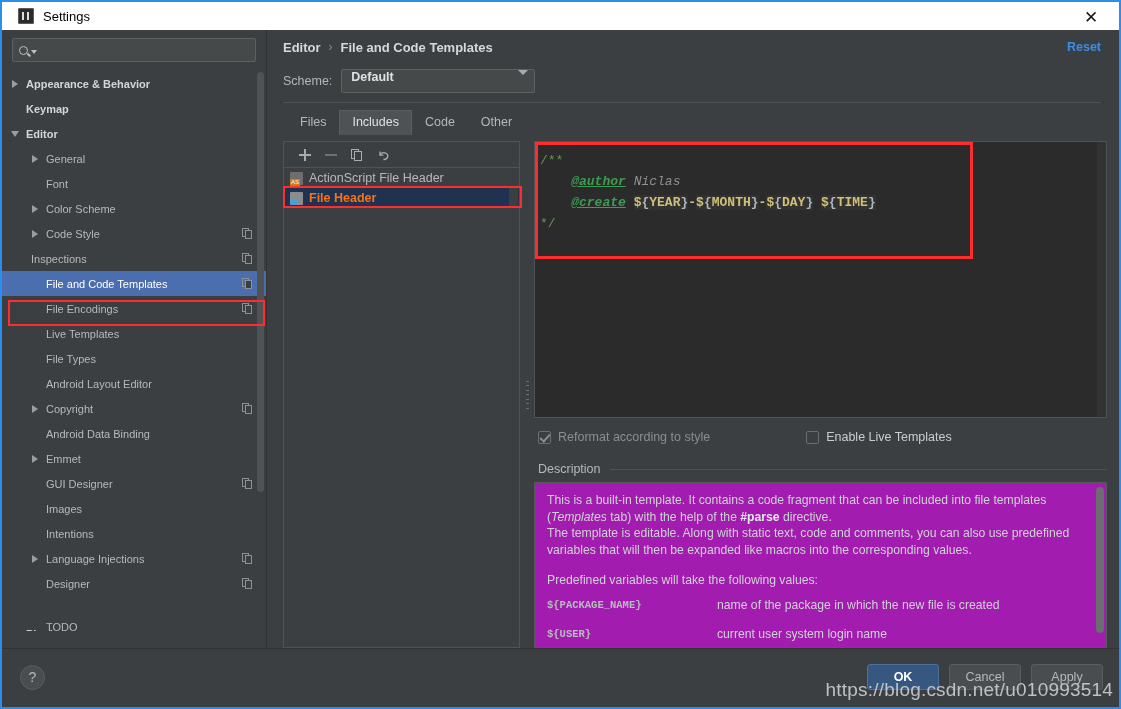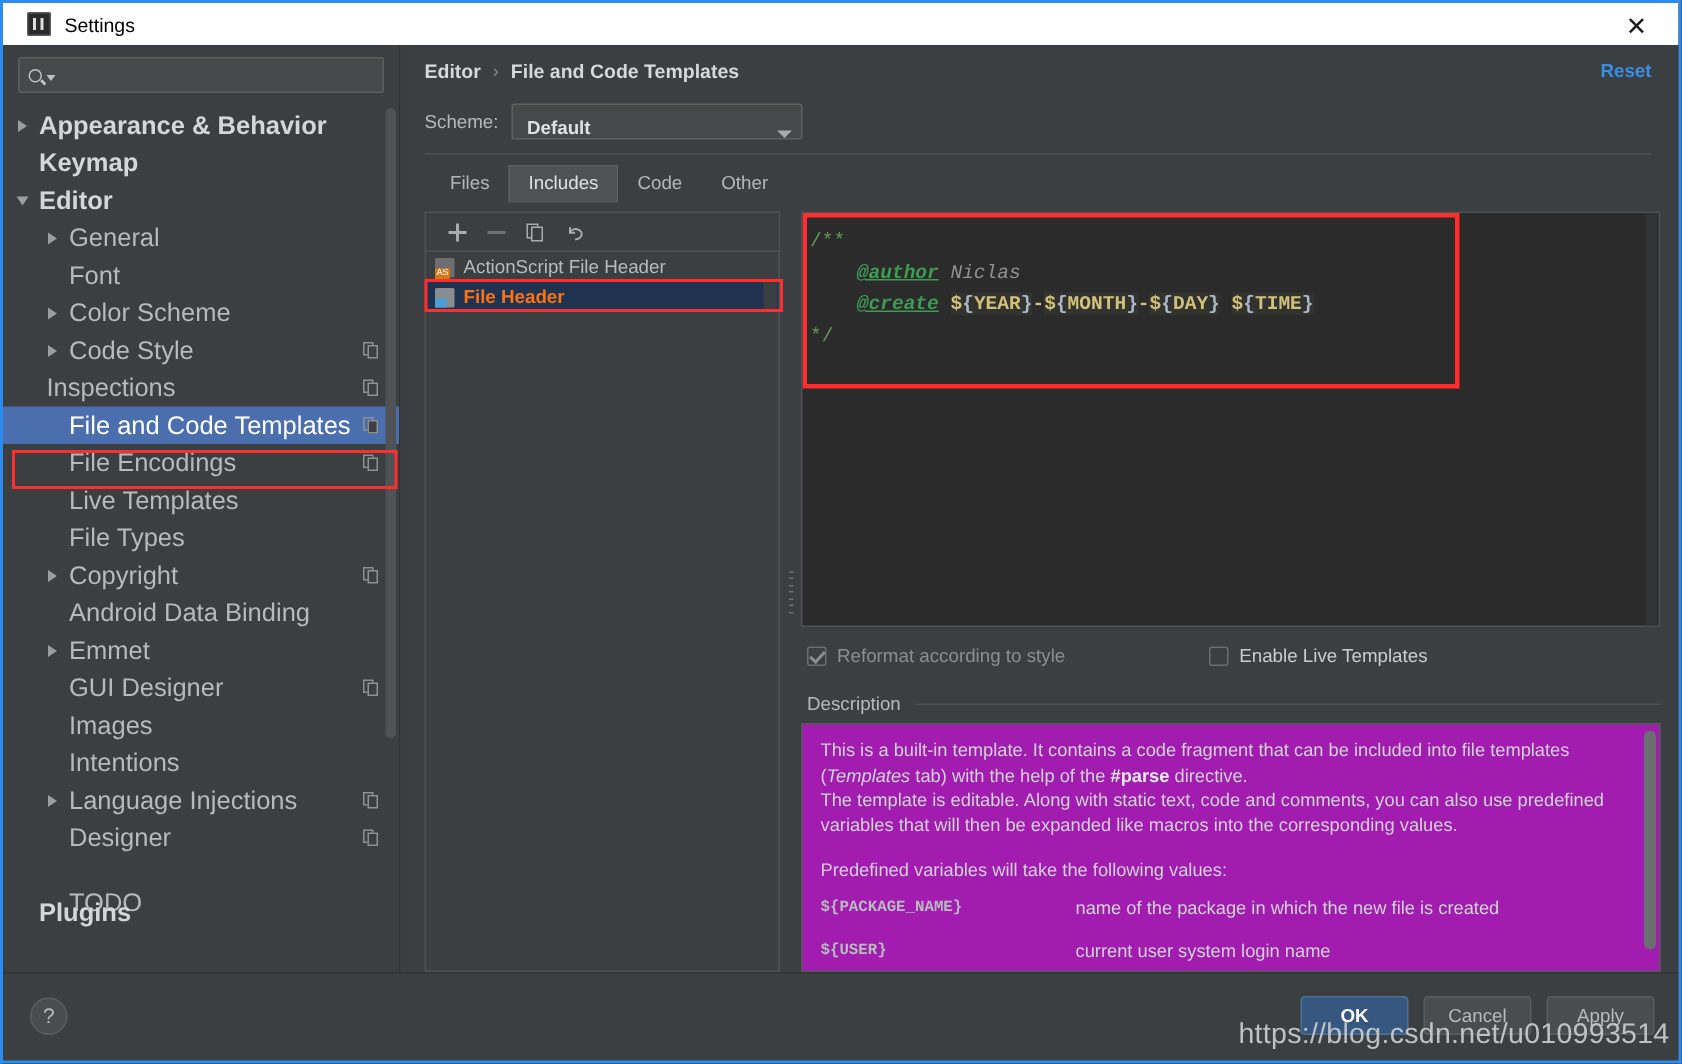--- a/index.html
+++ b/index.html
@@ -127,21 +127,21 @@
     border-left: 6px solid #9a9da1;
   }
   .tw .arrow-d {
     width: 0; height: 0;
     border-left: 4.5px solid transparent;
     border-right: 4.5px solid transparent;
     border-top: 6px solid #9a9da1;
   }
   .tree-label {
     color: #b6b9be;
-    font-size: 17px;
+    font-size: 11px;
     white-space: nowrap;
   }
   .tree-row.bold .tree-label { color: #d4d6d9; font-weight: bold; }
   .copy-ico {
     position: absolute; right: 13px; top: 7px;
     width: 11px; height: 11px;
   }
   .copy-ico i {
     position: absolute; display: block;
     border: 1px solid #8e9194;
@@ -180,21 +180,21 @@
   #scheme-row {
     height: 34px; display: flex; align-items: center;
     padding-left: 16px;
   }
   #scheme-label { color: #b4b7ba; font-size: 12.5px; margin-right: 9px; }
   #scheme-combo {
     width: 194px; height: 24px;
     background: #45494a;
     border: 1px solid #5e6162;
     border-radius: 2px;
-    display: flex; align-items: flex-end;
+    display: flex; align-items: flex-start;
     padding: 0 6px 0 9px;
     cursor: pointer;
   }
   #scheme-combo .val { color: #dfe1e3; font-weight: bold; font-size: 12.5px; }
   #scheme-combo .cb-arrow {
     margin-left: auto;
     width: 0; height: 0;
     border-left: 5px solid transparent;
     border-right: 5px solid transparent;
     border-top: 5px solid #a9acae;
@@ -540,20 +540,24 @@
               <i class="b2"></i>
             </span>
           </div>
           <div class="tree-row" style="padding-left: 26px;">
             <span class="tw"></span>
             <span class="tree-label" style="margin-left: 4px;">Live Templates</span>
           </div>
           <div class="tree-row" style="padding-left: 26px;">
             <span class="tw"></span>
             <span class="tree-label" style="margin-left: 4px;">File Types</span>
+          </div>
+          <div class="tree-row" style="padding-left: 26px;">
+            <span class="tw"></span>
+            <span class="tree-label" style="margin-left: 4px;">Android Layout Editor</span>
           </div>
           <div class="tree-row" style="padding-left: 26px;">
             <span class="tw">
               <span class="arrow-r"></span>
             </span>
             <span class="tree-label" style="margin-left: 4px;">Copyright</span>
             <span class="copy-ico">
               <i class="b1"></i>
               <i class="b2"></i>
             </span>

